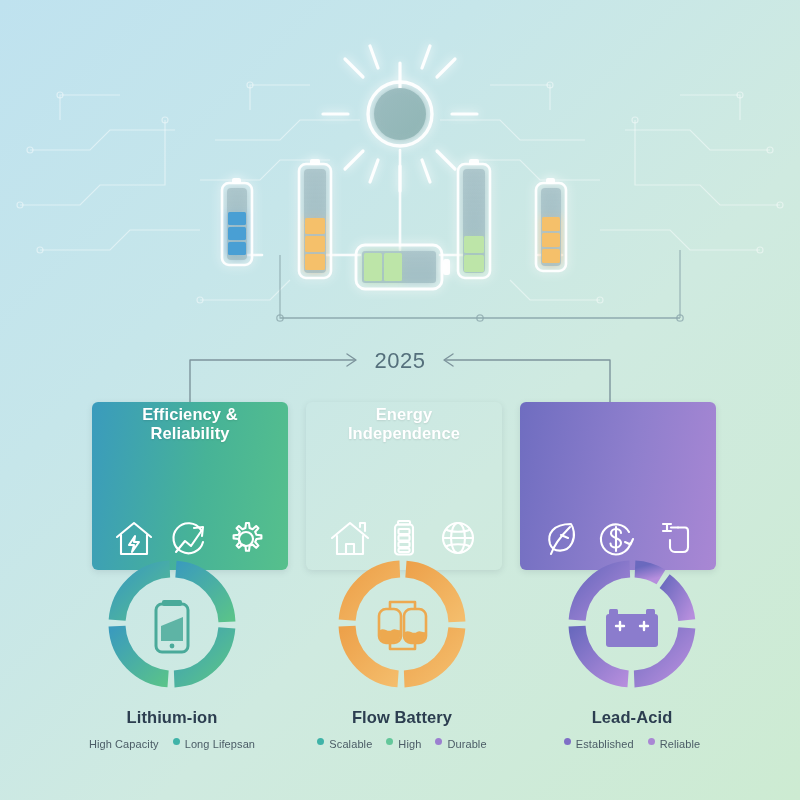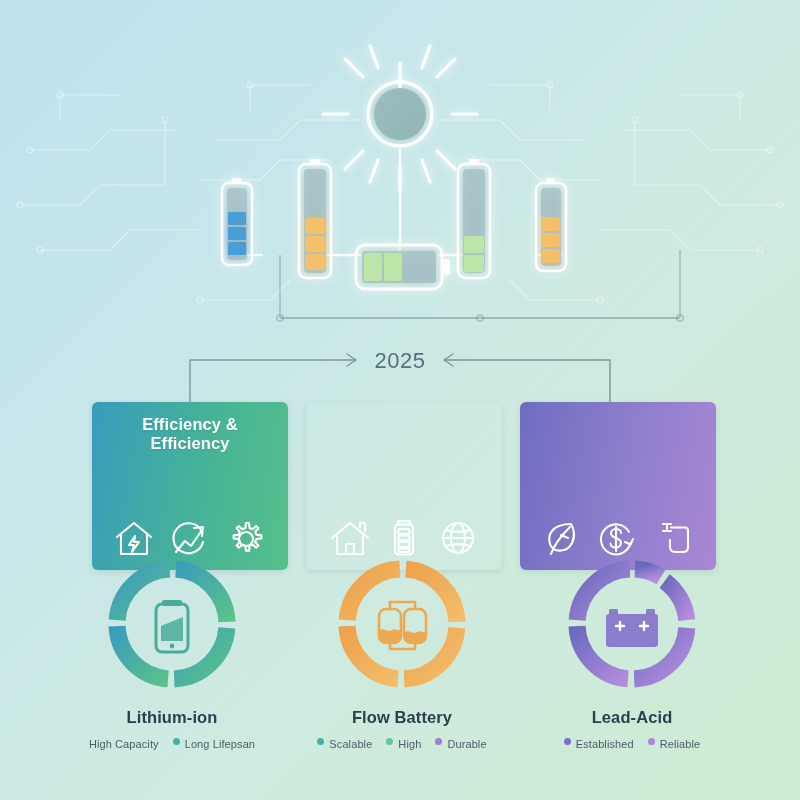--- a/index.html
+++ b/index.html
@@ -23,21 +23,21 @@
     font-size:22px;color:#55707c;letter-spacing:.5px;
     font-family:"Liberation Sans", sans-serif;
   }
 
   
   .cards{position:absolute;left:92px;top:402px;width:624px;height:130px;
          display:flex;justify-content:space-between;}
   .card{
     width:196px;height:168px;border-radius:6px;
     display:flex;flex-direction:column;align-items:center;
-    box-sizing:border-box;padding-top:13px;
+    box-sizing:border-box;padding-top:3px;
     box-shadow:0 2px 6px rgba(60,80,90,.13);
     position:relative;overflow:hidden;
   }
   .card.c1{background:linear-gradient(100deg,#3a9bbd 0%,#47b397 55%,#56c08c 100%);}
   .card.c2{background:linear-gradient(100deg,#eda54a 0%,#f0b košice 0%,#efb259 55%,#f0bb66 100%);}
   .card.c3{background:linear-gradient(100deg,#6f6dc0 0%,#8f7fcd 55%,#a987d4 100%);}
   .card-title{
     color:#fff;font-size:16.5px;font-weight:bold;line-height:1.18;
     text-align:center;letter-spacing:.1px;
     text-shadow:0 1px 2px rgba(0,0,0,.10);
@@ -220,21 +220,21 @@
       </g>
     </svg>
   </div>
   <div class="year-label">2025</div>
 
   <div class="cards">
 
     <div class="card c1">
       <div class="card-title">
         <span>Efficiency &amp;</span><br>
-        <span>Efficiency</span>
+        <span>Reliability</span>
       </div>
       <div class="card-icons">
         <span>
           <svg width="42" height="40" viewBox="0 0 42 40">
             <g fill="none" stroke="#ffffff" stroke-width="2.1" stroke-linejoin="round" stroke-linecap="round">
               <path d="M4 19 L21 5 L38 19"></path>
               <path d="M8 17 L8 36 L34 36 L34 17"></path>
               <path d="M22 18 L16 27 L21 27 L19 34 L26 24 L21 24 Z"></path>
             </g>
           </svg>
@@ -253,20 +253,24 @@
             <g fill="none" stroke="#ffffff" stroke-width="2.1" stroke-linejoin="round">
               <circle cx="21" cy="21" r="7"></circle>
               <path d="M21 5 L24 5 L24.6 10 L27.6 11.3 L31.2 8 L33.4 10.2 L30.2 13.8 L31.5 16.8 L36.4 17.4 L36.4 20.4 L31.5 21 L30.2 24 L33.4 27.6 L31.2 29.8 L27.6 26.6 L24.6 27.9 L24 32.8 L21 32.8 L20.4 27.9 L17.4 26.6 L13.8 29.8 L11.6 27.6 L14.8 24 L13.5 21 L8.6 20.4 L8.6 17.4 L13.5 16.8 L14.8 13.8 L11.6 10.2 L13.8 8 L17.4 11.3 L20.4 10 Z"></path>
             </g>
           </svg>
         </span>
       </div>
     </div>
 
     <div class="card c2">
+      <div class="card-title">
+        <span>Energy</span><br>
+        <span>Independence</span>
+      </div>
       <div class="card-icons">
         <span>
           <svg width="42" height="40" viewBox="0 0 42 40">
             <g fill="none" stroke="#ffffff" stroke-width="2.1" stroke-linejoin="round" stroke-linecap="round">
               <path d="M3 20 L21 5 L39 20"></path>
               <path d="M31 9 L31 5 L36 5 L36 13"></path>
               <path d="M8 18 L8 36 L34 36 L34 18"></path>
               <path d="M17 36 L17 26 L25 26 L25 36"></path>
             </g>
           </svg>

